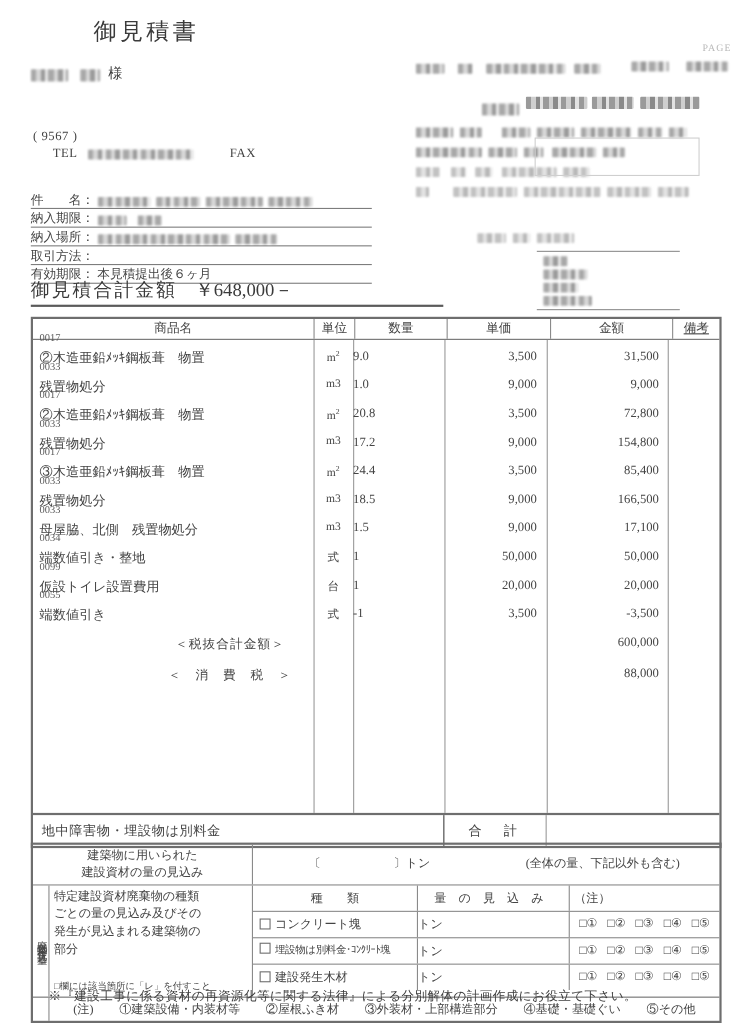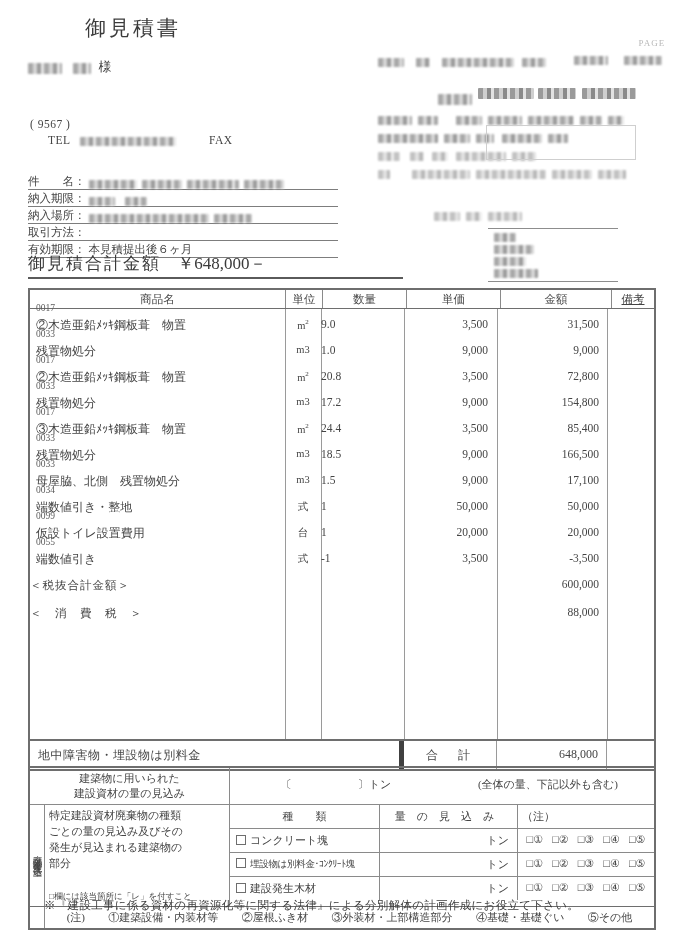--- a/index.html
+++ b/index.html
@@ -64,43 +64,43 @@
   .row .nm{width:255px;position:relative;padding-left:6px;box-sizing:border-box;}
   .row .nm .code{position:absolute;left:6px;top:-8px;font-size:9.5px;color:#5c5c5c;letter-spacing:0;}
   .row .nm .txt{position:absolute;left:6px;top:6px;font-size:12px;letter-spacing:0px;white-space:pre;}
   .row .u{width:36px;text-align:center;padding-top:7px;box-sizing:border-box;font-size:10.5px;}
   .row .q{width:83px;text-align:left;padding:7px 7px 0 0;box-sizing:border-box;}
   .row .p{width:93px;text-align:right;padding:7px 9px 0 0;box-sizing:border-box;}
   .row .a{width:110px;text-align:right;padding:7px 8px 0 0;box-sizing:border-box;}
   .row .nt{flex:1;}
 
   .srow{display:flex;font-size:11.5px;height:28px;}
-  .srow .lab{width:374px;text-align:left;padding-top:7px;box-sizing:border-box;padding-right:16px;letter-spacing:1px;}
+  .srow .lab{width:374px;text-align:center;padding-top:7px;box-sizing:border-box;padding-right:16px;letter-spacing:1px;}
   .srow .sp{width:93px;}
   .srow .a{width:110px;text-align:right;padding:7px 8px 0 0;box-sizing:border-box;}
   .srow .nt{flex:1;}
 
   .totrow{display:flex;border-top:2px solid #6e6e6e;height:28px;font-size:12px;}
-  .totrow .memo{width:374px;padding:6px 0 0 8px;box-sizing:border-box;letter-spacing:.5px;border-right:5px solid #404040;}
+  .totrow .memo{width:374px;padding:6px 0 0 8px;box-sizing:border-box;letter-spacing:.5px;border-right:1px solid #404040;}
   .totrow .glab{width:93px;text-align:center;padding-top:6px;box-sizing:border-box;letter-spacing:4px;border-right:1px solid #9a9a9a;}
   .totrow .gamt{width:110px;text-align:right;padding:6px 8px 0 0;box-sizing:border-box;border-right:1px solid #9a9a9a;}
   .totrow .gnt{flex:1;}
 
   
   .wtbl{position:absolute;left:28px;top:766px;width:624px;border:2px solid #6e6e6e;font-size:11px;}
   .wrow{display:flex;border-bottom:1px solid #8a8a8a;}
   .wrow:last-child{border-bottom:none;}
   .vside{width:15px;border-right:1px solid #8a8a8a;display:flex;align-items:center;justify-content:center;
         writing-mode:vertical-rl;text-orientation:upright;font-size:9.5px;letter-spacing:2px;padding:1px 0;box-sizing:border-box;}
   .w-a{width:185px;border-right:1px solid #8a8a8a;padding:3px 4px;box-sizing:border-box;line-height:1.35;}
   .w-a.ctr{text-align:center;}
   .w-rest{flex:1;display:flex;}
   .w-amt-head{flex:1;text-align:center;padding-top:9px;box-sizing:border-box;}
   .w-kind{width:150px;border-right:1px solid #8a8a8a;padding:4px 6px;box-sizing:border-box;}
-  .w-vol{width:138px;border-right:1px solid #8a8a8a;text-align:right;padding:4px 8px 4px 0;box-sizing:border-box;}
+  .w-vol{width:138px;border-right:1px solid #8a8a8a;text-align:left;padding:4px 8px 4px 0;box-sizing:border-box;}
   .w-part{flex:1;padding:4px 4px;box-sizing:border-box;display:flex;justify-content:space-around;}
   .cb{display:inline-block;width:8px;height:8px;border:1px solid #6e6e6e;margin-right:4px;vertical-align:-1px;}
   .smallnote{font-size:8.5px;letter-spacing:0;display:block;margin-top:20px;}
   .notesrow{display:flex;border-top:1.5px solid #6e6e6e;}
   .notesrow .nbody{flex:1;display:flex;justify-content:space-around;padding:3px 10px;box-sizing:border-box;font-size:11px;}
   .halfkana{font-size:9.5px;letter-spacing:-.3px;}
   .footnote{position:absolute;left:44px;top:898px;font-size:11.5px;letter-spacing:.3px;color:#3d3d3d;}
 </style>
 </head>
 <body>
@@ -358,21 +358,20 @@
             <div class="sp"></div>
             <div class="a">88,000</div>
             <div class="nt"></div>
           </div>
         </div>
     </div>
 
     <div class="totrow">
       <div class="memo">地中障害物・埋設物は別料金</div>
       <div class="glab">合　計</div>
-      <div class="gamt">648,000</div>
       <div class="gnt"></div>
     </div>
   </div>
 
   <div class="wtbl">
 
     <div class="wrow">
       <div class="w-a ctr" style="width:200px;white-space:pre-line">建築物に用いられた
 建設資材の量の見込み</div>
       <div class="w-rest">

